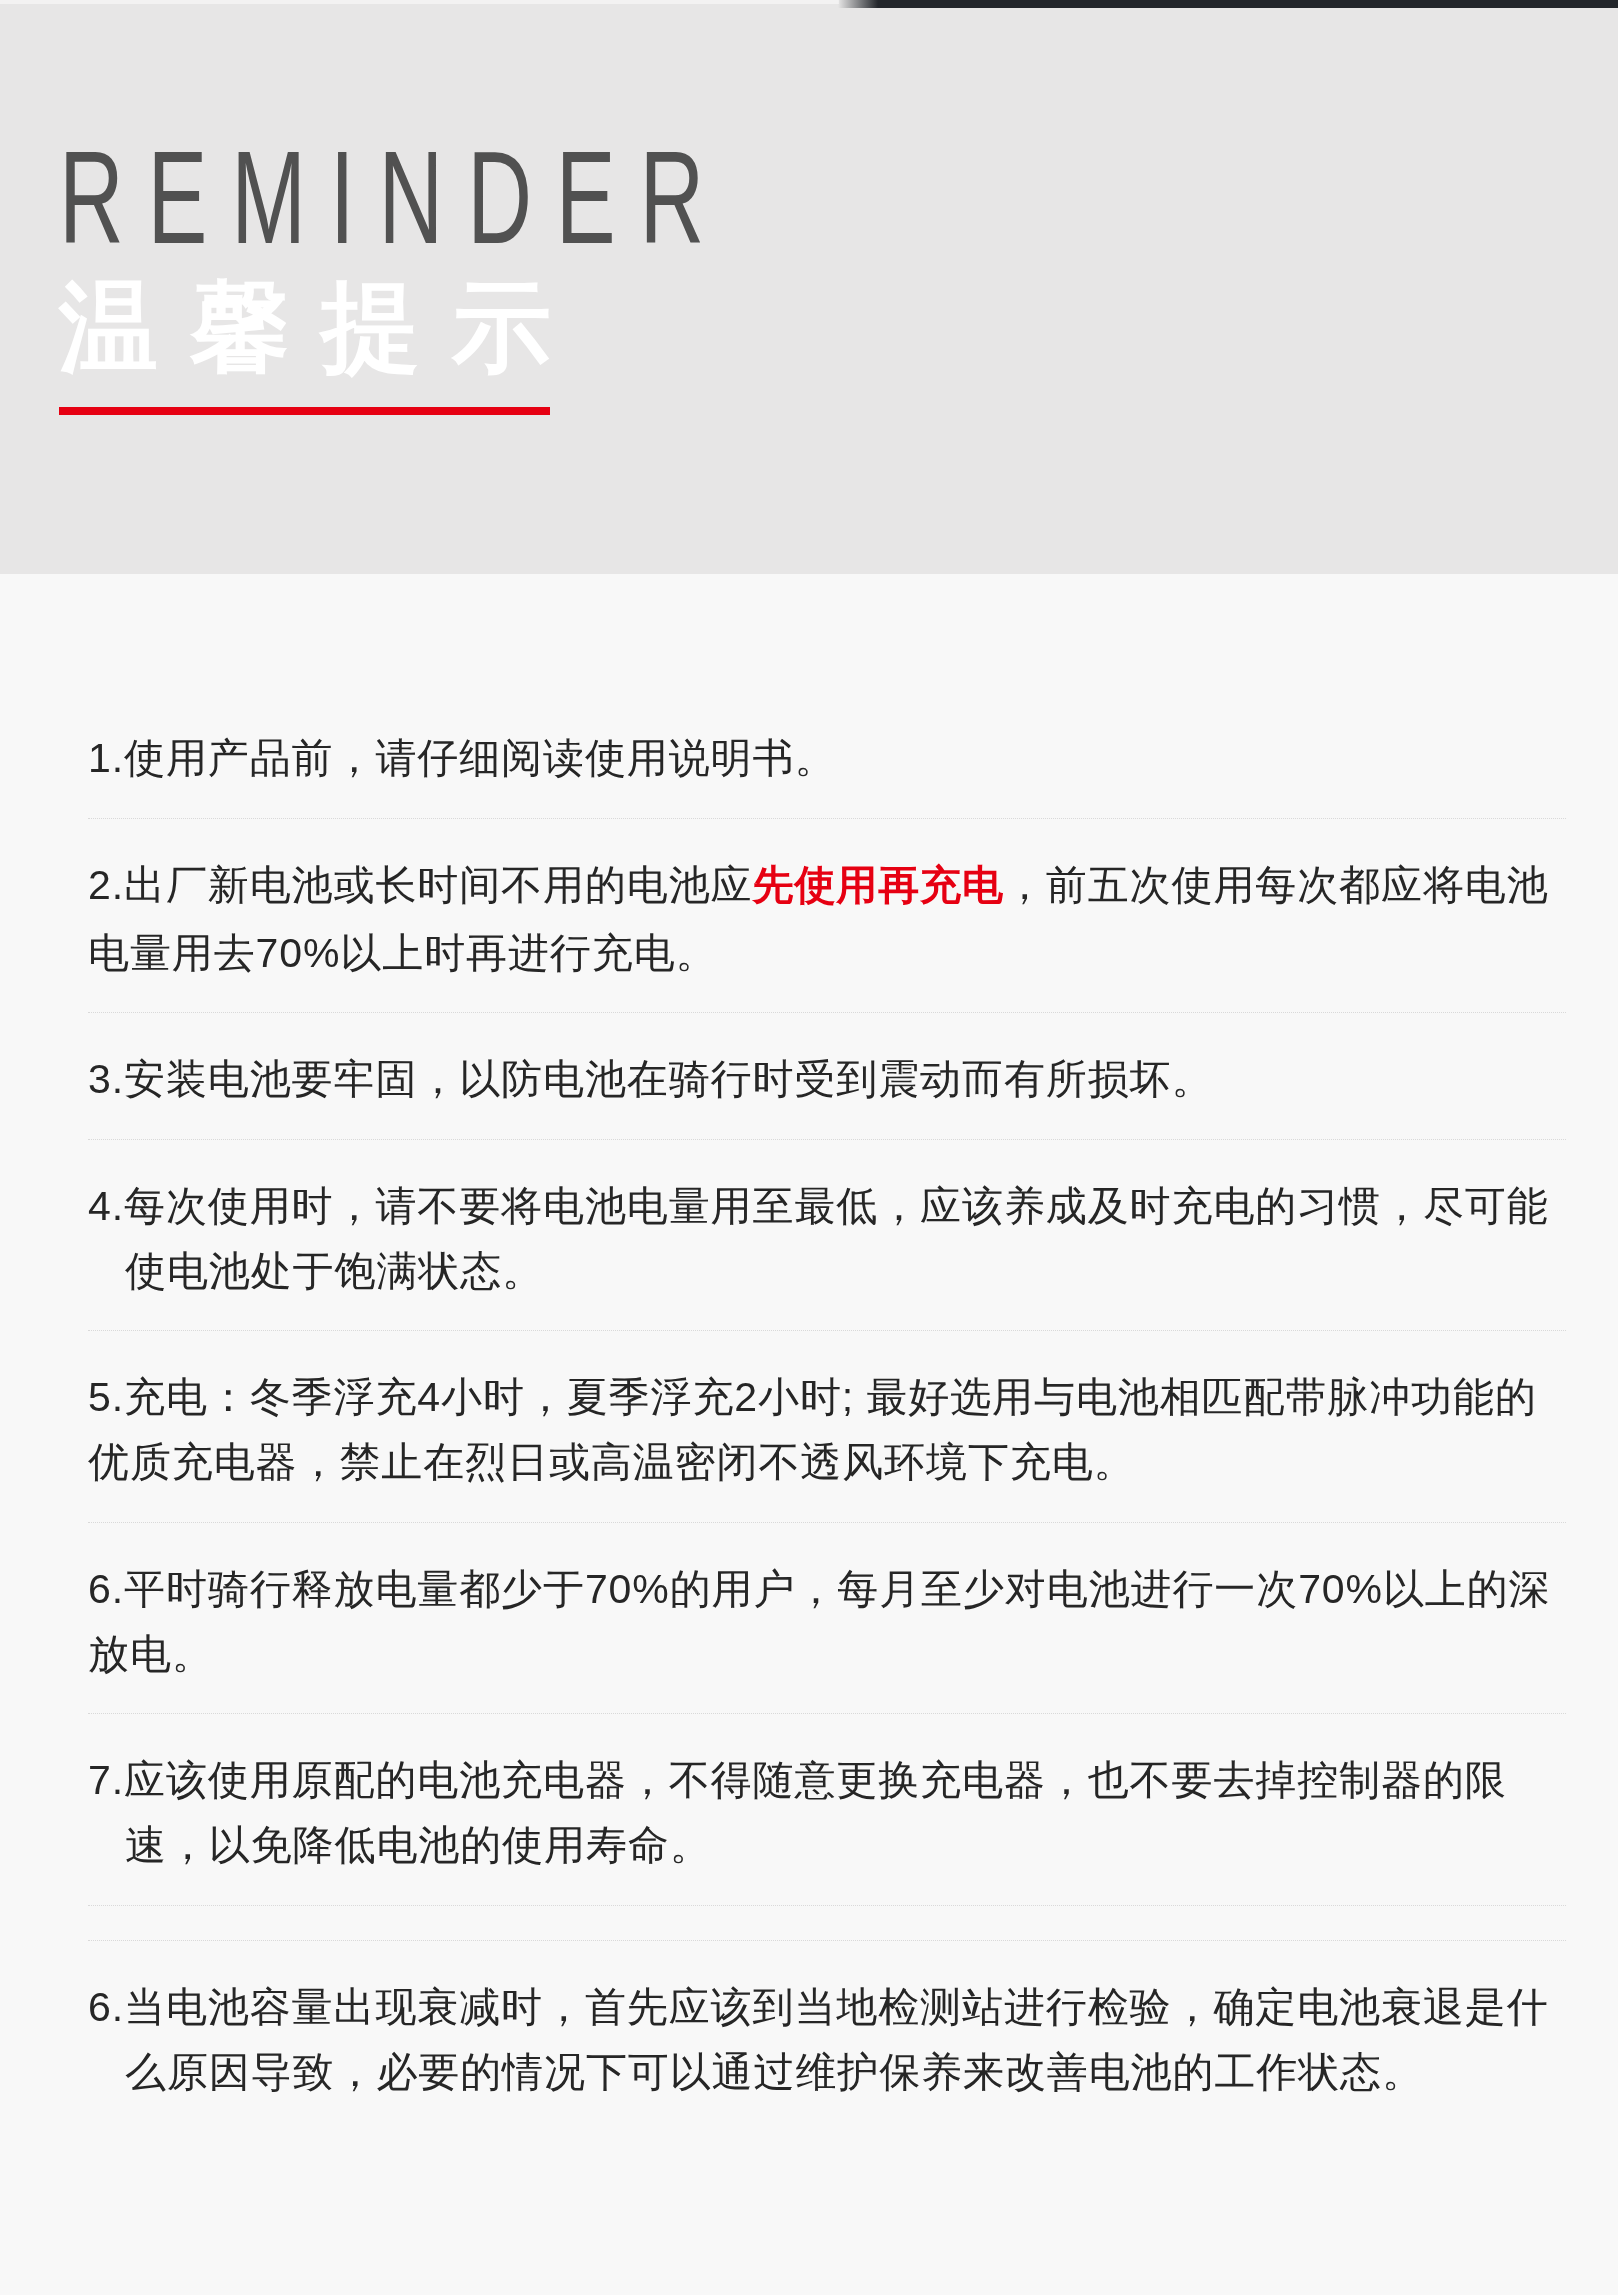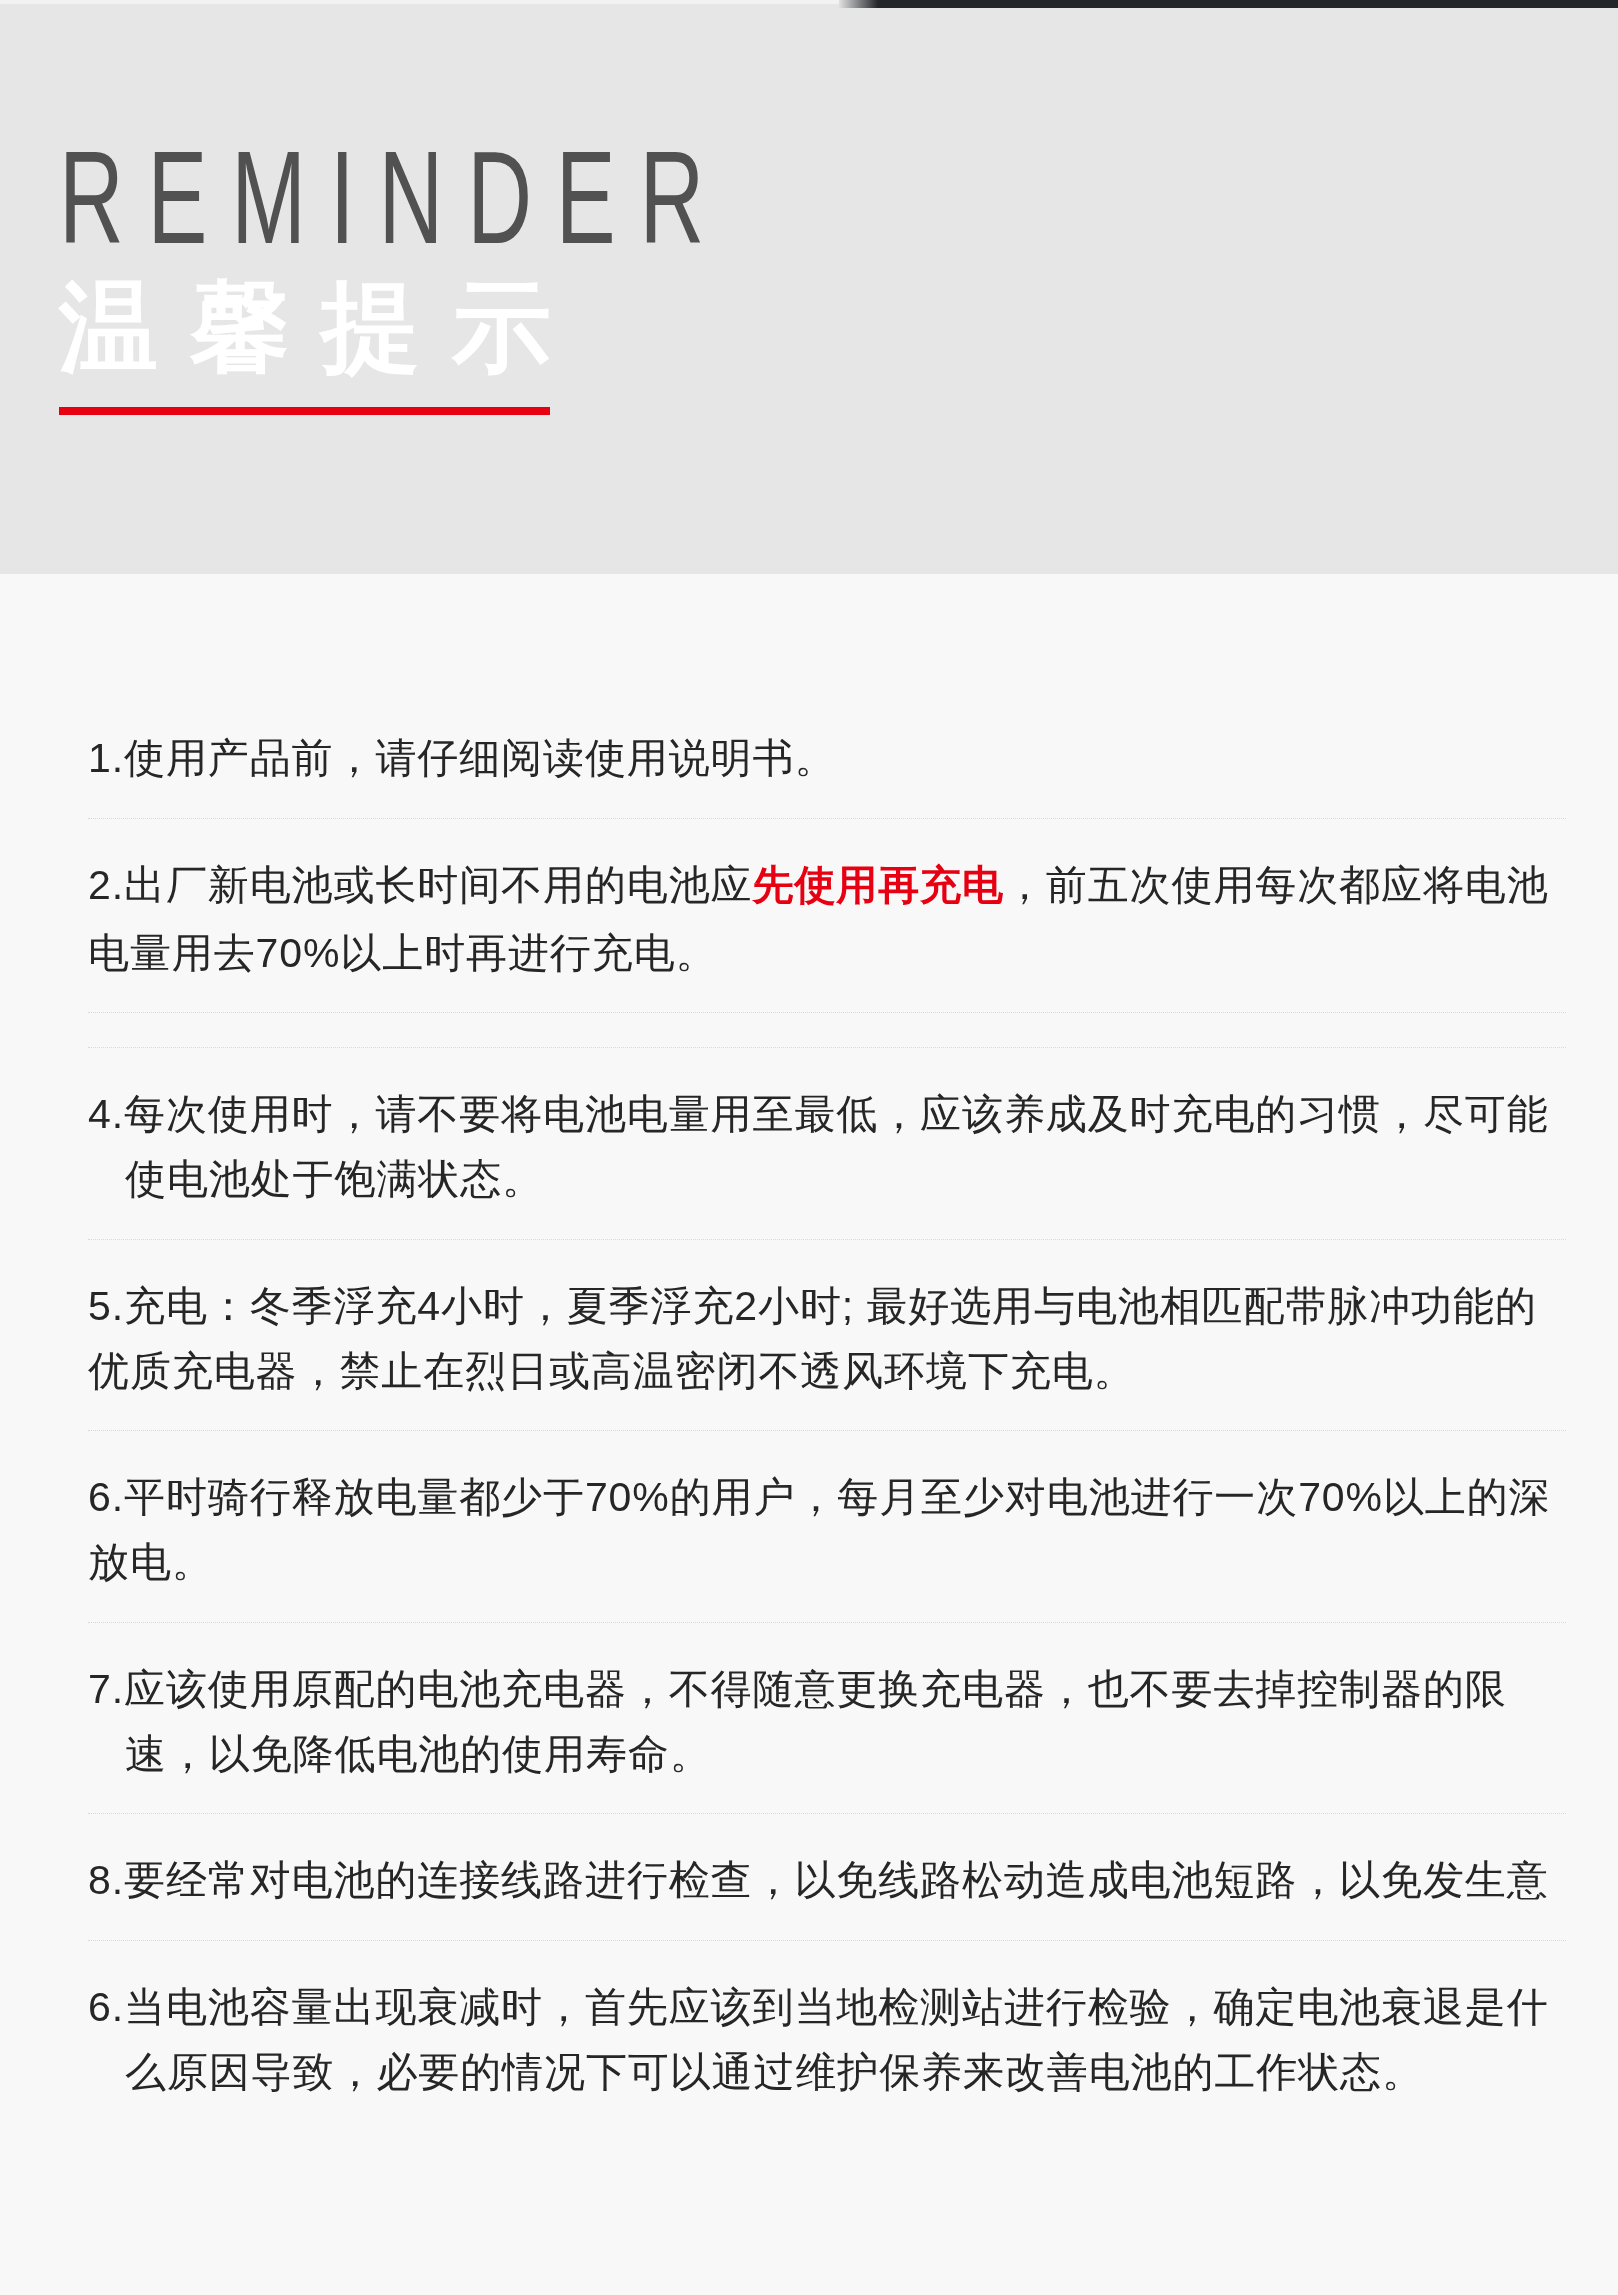--- a/index.html
+++ b/index.html
@@ -102,20 +102,23 @@
 
   <div class="divider"></div>
 
   <div class="item">
     <div class="line"><span>2.出厂新电池或长时间不用的电池应</span><span class="red-inline">先使用再充电</span><span>，前五次使用每次都应将电池</span></div>
     <div class="line">电量用去70%以上时再进行充电。</div>
   </div>
 
   <div class="divider"></div>
 
+  <div class="item">
+    <div class="line">3.安装电池要牢固，以防电池在骑行时受到震动而有所损坏。</div>
+  </div>
 
   <div class="divider"></div>
 
   <div class="item">
     <div class="line">4.每次使用时，请不要将电池电量用至最低，应该养成及时充电的习惯，尽可能</div>
     <div class="line indent">使电池处于饱满状态。</div>
   </div>
 
   <div class="divider"></div>
 
@@ -134,21 +137,20 @@
   <div class="divider"></div>
 
   <div class="item">
     <div class="line">7.应该使用原配的电池充电器，不得随意更换充电器，也不要去掉控制器的限</div>
     <div class="line indent">速，以免降低电池的使用寿命。</div>
   </div>
 
   <div class="divider"></div>
 
   <div class="item">
-    <div class="line">8.要经常对电池的连接线路进行检查，以免线路松动造成电池短路，以免发生意</div>
   </div>
 
   <div class="divider"></div>
 
   <div class="item">
     <div class="line">6.当电池容量出现衰减时，首先应该到当地检测站进行检验，确定电池衰退是什</div>
     <div class="line indent">么原因导致，必要的情况下可以通过维护保养来改善电池的工作状态。</div>
   </div>
 
 </main>

